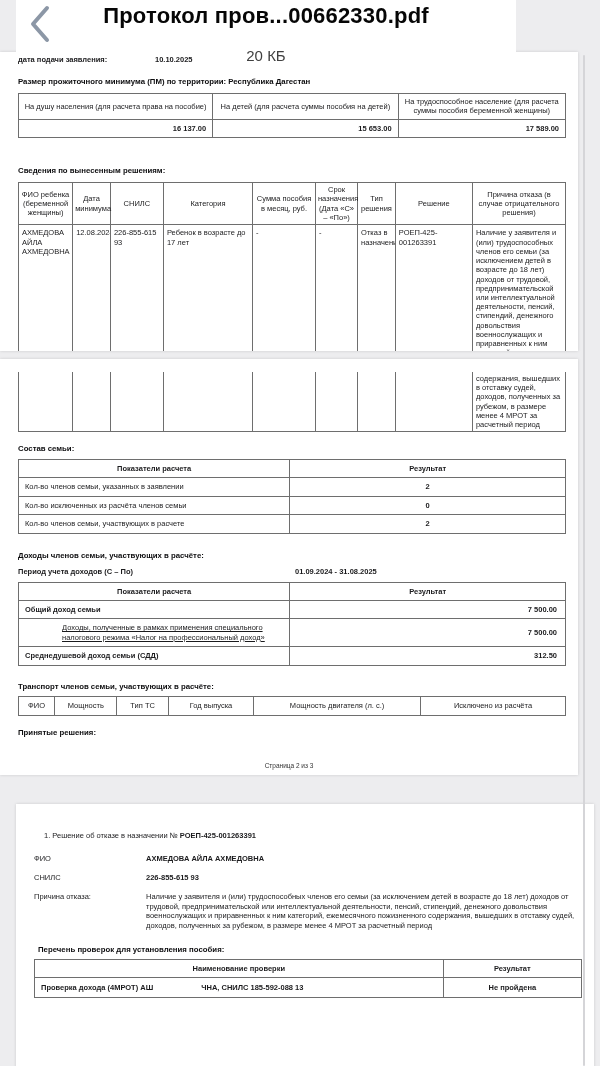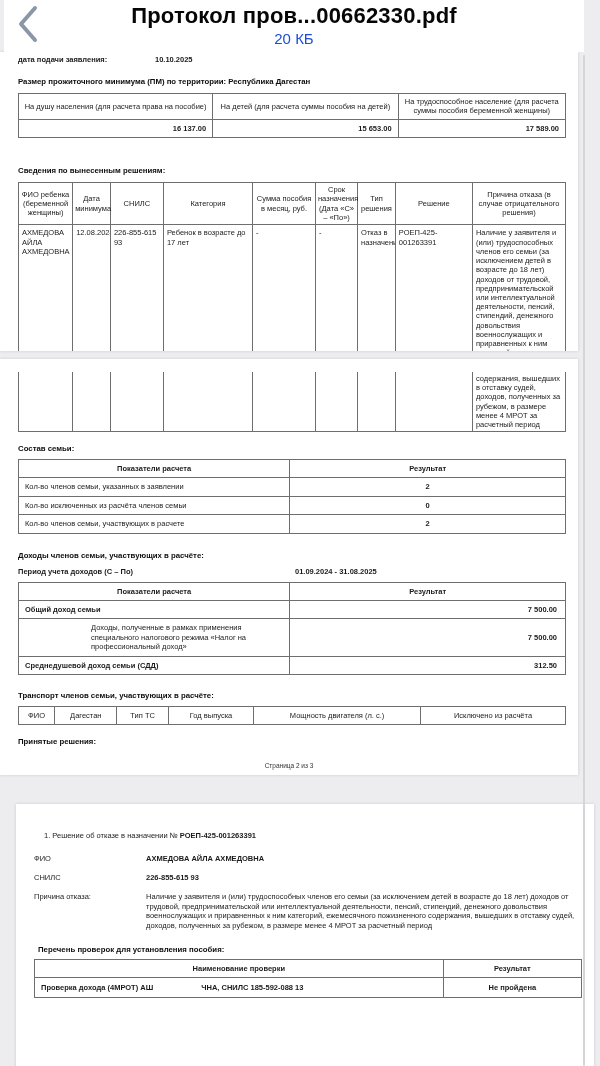--- a/index.html
+++ b/index.html
@@ -6,33 +6,33 @@
   html,body { width:600px; height:1066px; }
   body {
     font-family:"Liberation Sans", sans-serif;
     background:#ededef;
     position:relative;
     overflow:hidden;
     color:#1b1b1d;
   }
   
   .appbar {
-    position:absolute; top:0; left:4px; width:580px; height:52px;
+    position:absolute; top:0; left:16px; width:500px; height:52px;
     background:#ffffff; z-index:5; text-align:center;
   }
   .appbar .back {
     position:absolute; left:6px; top:4px; width:36px; height:42px;
     cursor:pointer; background:none; border:none;
   }
   .appbar .title {
     font-size:22px; font-weight:bold; color:#060606;
     padding-top:3px; letter-spacing:0.2px;
   }
   .appbar .subtitle {
-    font-size:15px; color:#1d4ed8; margin-top:1px;
+    font-size:15px; color:#404040; margin-top:18px;
   }
   
   .scrollbar {
     position:absolute; left:583px; top:55px; width:2px; height:1011px;
     background:#d5d5d8; border-radius:2px; z-index:6;
   }
   
   .page {
     position:absolute; left:0; width:578px; background:#ffffff;
     box-shadow:0 0 3px rgba(0,0,0,0.14);
@@ -70,21 +70,21 @@
   .family-table { margin-top:5px; }
   .family-table th { padding:4px 3px; font-weight:bold; }
   .family-table td.lblcell { padding:4px 6px; }
   .family-table td.rescell { text-align:center; font-weight:bold; }
   .income-title { margin-top:17px; }
   .period-row { display:flex; margin-top:7px; font-weight:bold; }
   .period-row .lbl { width:277px; }
   .income-table { margin-top:5px; }
   .income-table th { padding:4px 3px; font-weight:bold; }
   .income-table td.lblcell { padding:4px 6px; }
-  .income-table td.lblcell.indent { padding-left:72px; }
+  .income-table td.lblcell.indent { padding-left:43px;text-decoration:underline; }
   .income-table td.valcell { text-align:right; font-weight:bold; padding:4px 8px; }
   .transport-title { margin-top:16px; }
   .transport-table { margin-top:5px; }
   .transport-table th { padding:4px 2px; }
   .adopted-title { margin-top:12px; }
   .p2-footer { position:absolute; bottom:5px; left:0; width:578px; }
   
   .decision-heading { margin-top:27px; padding-left:10px; font-size:7.5px; }
   .field-row { display:flex; margin-top:0; }
   .field-row .flabel { width:112px; flex-shrink:0; }
@@ -278,21 +278,21 @@
       <col style="width:6.6%">
         <col style="width:11.4%">
         <col style="width:9.4%">
       <col style="width:15.6%">
         <col style="width:30.5%">
         <col style="width:26.5%">
     </colgroup>
     <tbody>
         <tr>
       <th>ФИО</th>
-      <th>Дагестан</th>
+      <th>Мощность</th>
       <th>Тип ТС</th>
       <th>Год выпуска</th>
       <th>Мощность двигателя (л. с.)</th>
       <th>Исключено из расчёта</th>
     </tr>
   </tbody>
     </table>
 
   <div class="sec-title adopted-title">Принятые решения:</div>
 

